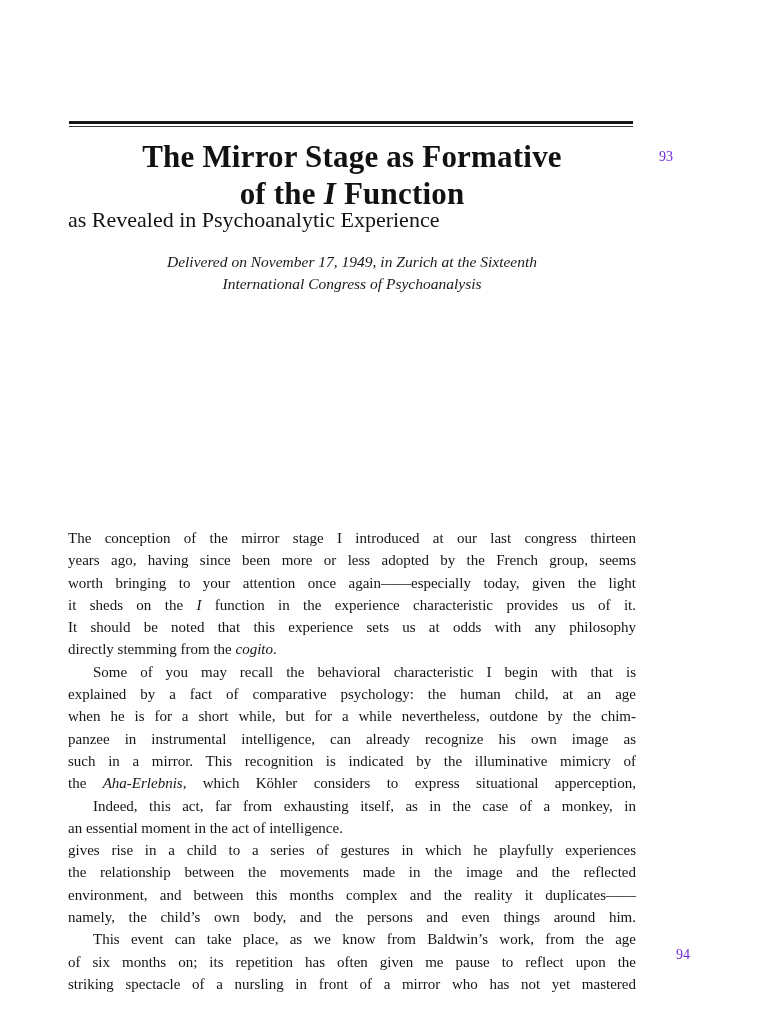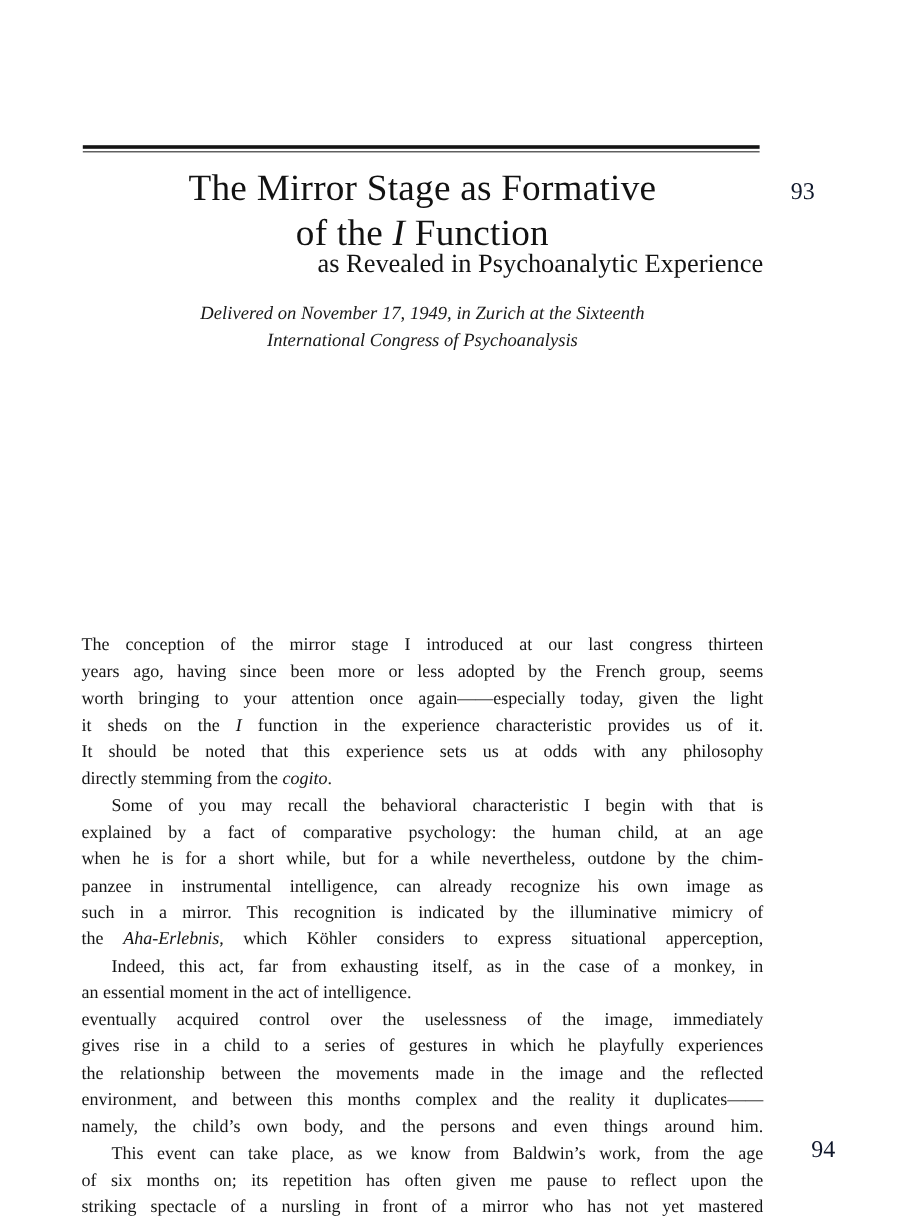--- a/index.html
+++ b/index.html
@@ -14,44 +14,44 @@
   .rule {
     position: absolute; left: 69px; top: 121px; width: 564px;
     height: 2px;
     border-top: 3px solid #141414;
     border-bottom: 1px solid #3a3a3a;
   }
   .title {
     position: absolute; left: 68px; top: 138px; width: 568px;
     text-align: center;
     font-size: 31px; line-height: 37px;
-    font-weight: normal;
+    font-weight: bold;
     margin: 0;
     letter-spacing: 0.2px;
     color: #121212;
   }
   .subtitle {
     position: absolute; left: 68px; top: 206px; width: 568px;
-    text-align: right;
+    text-align: left;
     font-size: 22px; line-height: 28px;
     font-weight: normal;
     margin: 0;
     color: #131313;
   }
   .credit {
     position: absolute; left: 68px; top: 251px; width: 568px;
     text-align: center;
     font-style: italic;
     font-size: 15.5px; line-height: 22px;
     color: #181818;
   }
   .folio {
     position: absolute;
-    font-size: 20px;
-    color: #0f172a;
+    font-size: 14px;
+    color: #6d28d9;
   }
   .folio-top { left: 659px; top: 149px; }
   .folio-bottom { left: 676px; top: 947px; }
   .body-text {
     position: absolute; left: 68px; top: 479px; width: 568px;
     font-size: 15px;
     color: #141414;
     margin-top: 48px;
   }
   .body-text .line {
@@ -91,21 +91,20 @@
     <div class="line"><span>It should be noted that this experience sets us at odds with any philosophy</span></div>
     <div class="line last"><span>directly stemming from the </span><i>cogito</i><span>.</span></div>
     <div class="line indent"><span>Some of you may recall the behavioral characteristic I begin with that is</span></div>
     <div class="line"><span>explained by a fact of comparative psychology: the human child, at an age</span></div>
     <div class="line"><span>when he is for a short while, but for a while nevertheless, outdone by the chim-</span></div>
     <div class="line"><span>panzee in instrumental intelligence, can already recognize his own image as</span></div>
     <div class="line"><span>such in a mirror. This recognition is indicated by the illuminative mimicry of</span></div>
     <div class="line"><span>the </span><i>Aha-Erlebnis</i><span>, which Köhler considers to express situational apperception,</span></div>
     <div class="line indent"><span>Indeed, this act, far from exhausting itself, as in the case of a monkey, in</span></div>
     <div class="line last"><span>an essential moment in the act of intelligence.</span></div>
-    <div class="line"><span>eventually acquired control over the uselessness of the image, immediately</span></div>
     <div class="line"><span>gives rise in a child to a series of gestures in which he playfully experiences</span></div>
     <div class="line"><span>the relationship between the movements made in the image and the reflected</span></div>
     <div class="line"><span>environment, and between this months complex and the reality it duplicates——</span></div>
     <div class="line"><span>namely, the child’s own body, and the persons and even things around him.</span></div>
     <div class="line indent"><span>This event can take place, as we know from Baldwin’s work, from the age</span></div>
     <div class="line"><span>of six months on; its repetition has often given me pause to reflect upon the</span></div>
     <div class="line"><span>striking spectacle of a nursling in front of a mirror who has not yet mastered</span></div>
   </div>
 
 <div class="folio folio-bottom">94</div>

